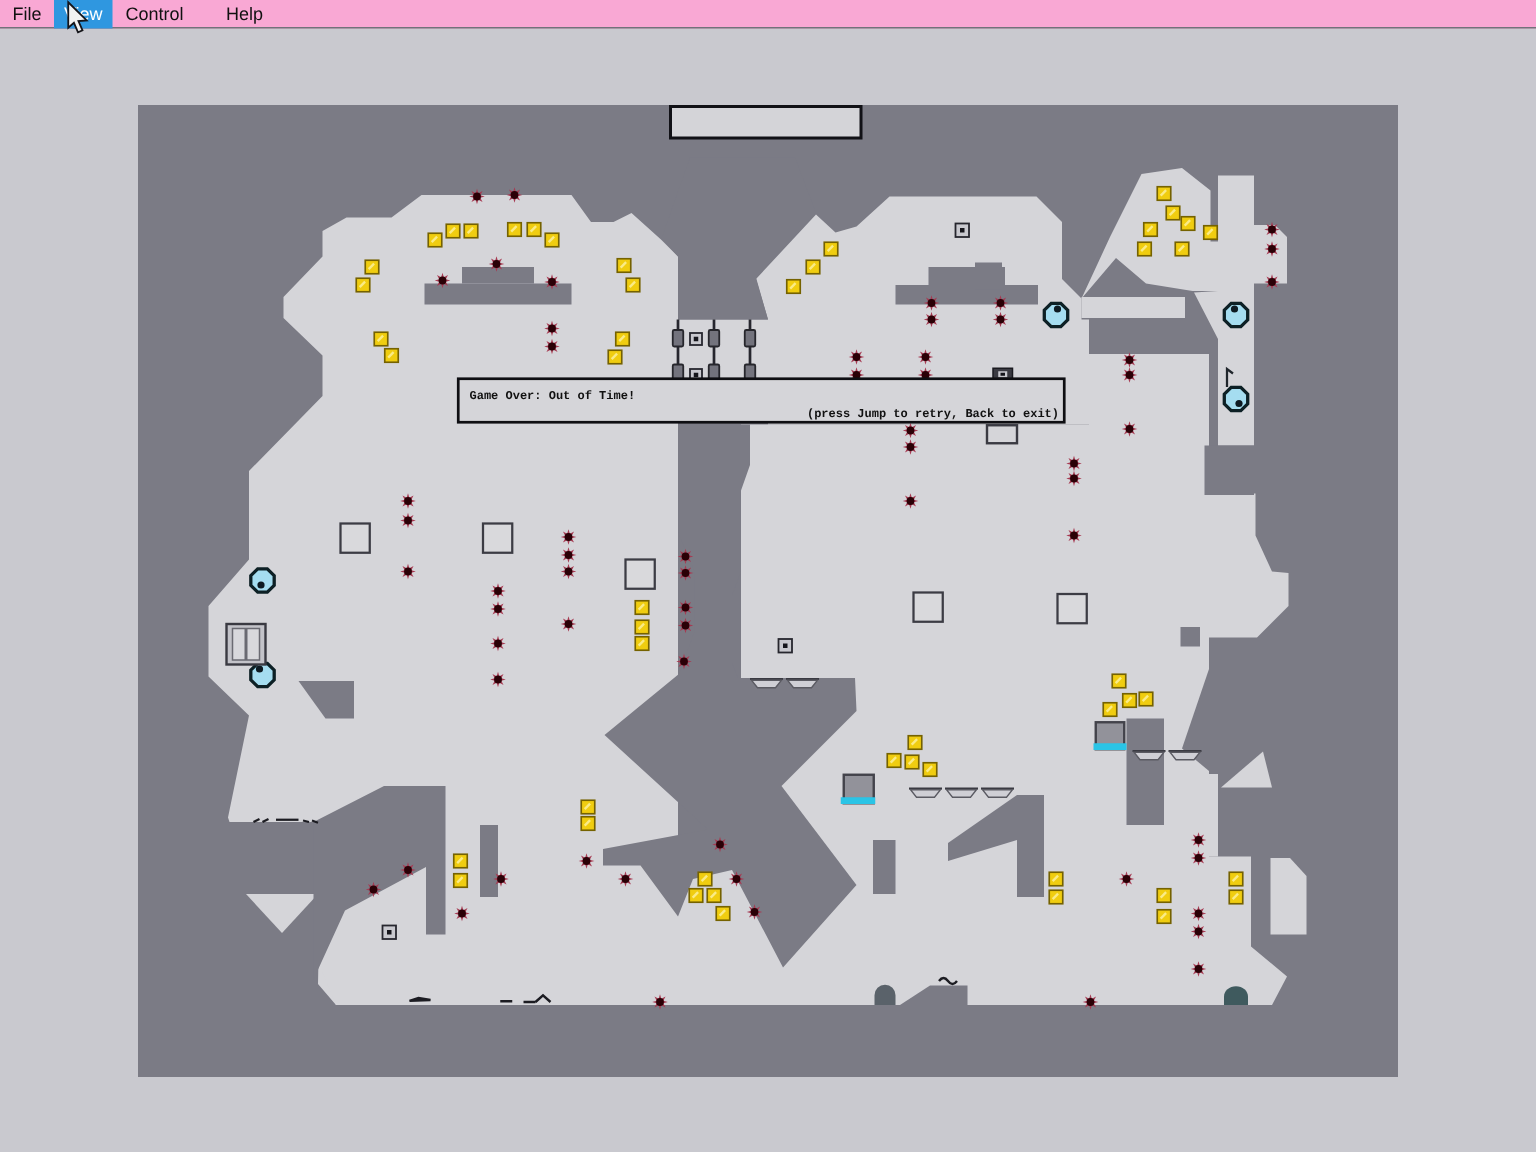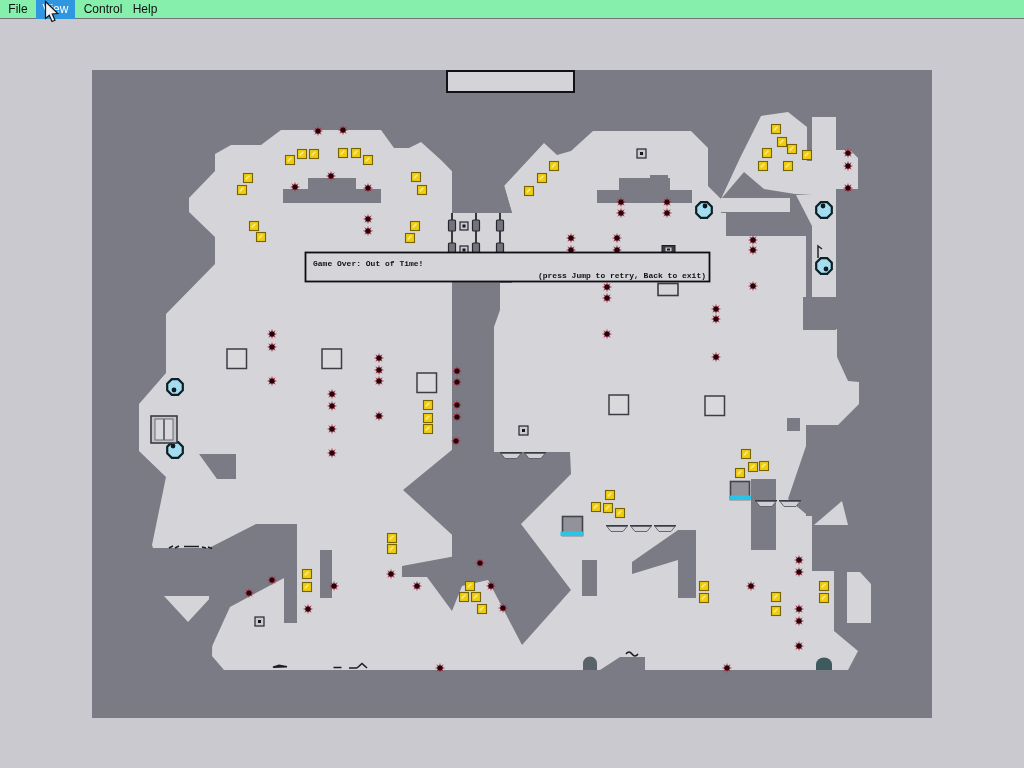--- a/index.html
+++ b/index.html
@@ -1,28 +1,28 @@
 <!DOCTYPE html>
 <html><head><meta charset="utf-8"><style>
 html,body{margin:0;padding:0;width:1024px;height:768px;background:#c9c9cf;overflow:hidden}
 *{box-sizing:border-box}
-#menubar{position:absolute;left:0;top:0;width:100%;height:19px;background:#86efac;border-bottom:1px solid #72727a;font-family:"Liberation Sans",sans-serif;font-size:12px;color:#111}
+#menubar{position:absolute;left:0;top:0;width:100%;height:19px;background:#f9a8d4;border-bottom:1px solid #72727a;font-family:"Liberation Sans",sans-serif;font-size:12px;color:#111}
 .mi{position:absolute;top:0;height:19px;line-height:18px;text-align:center}
 </style></head>
 <body>
 
 <div id="menubar">
 
 <span class="mi" style="left:6px;width:24px">File</span>
 
 <span class="mi" style="left:36px;width:39px;background:#2f97e0;color:#fff">View</span>
 
 <span class="mi" style="left:80px;width:46px">Control</span>
 
-<span class="mi" style="left:129px;width:32px">Help</span>
+<span class="mi" style="left:147px;width:32px">Help</span>
 </div>
 <svg width="1024" height="768" style="position:absolute;left:0;top:0">
 
 <rect x="92" y="70" width="840" height="648" fill="#7b7b85"></rect>
 
 <polygon points="281,130 381,130 394,148 409,148 421,142 441,160 452,171 452,670 224,670 212,656 214,548 153,548 152,545 166,477 139,451 139,404 166,373 166,314 215,264 215,237 189,212 189,198 215,171 215,154 231,145 261,145" fill="#d5d5d9"></polygon>
 
 <polygon points="512,237 512,213 504,186 544,143 557,155 571,151 593,131 691,131 708,148 708,186 721,199 721,237" fill="#d5d5d9"></polygon>
 
 <polygon points="721,199 740,158 761,116 788,112 807,127 807,161 812,161 812,194 795,194 764,189 744,172" fill="#d5d5d9"></polygon>

